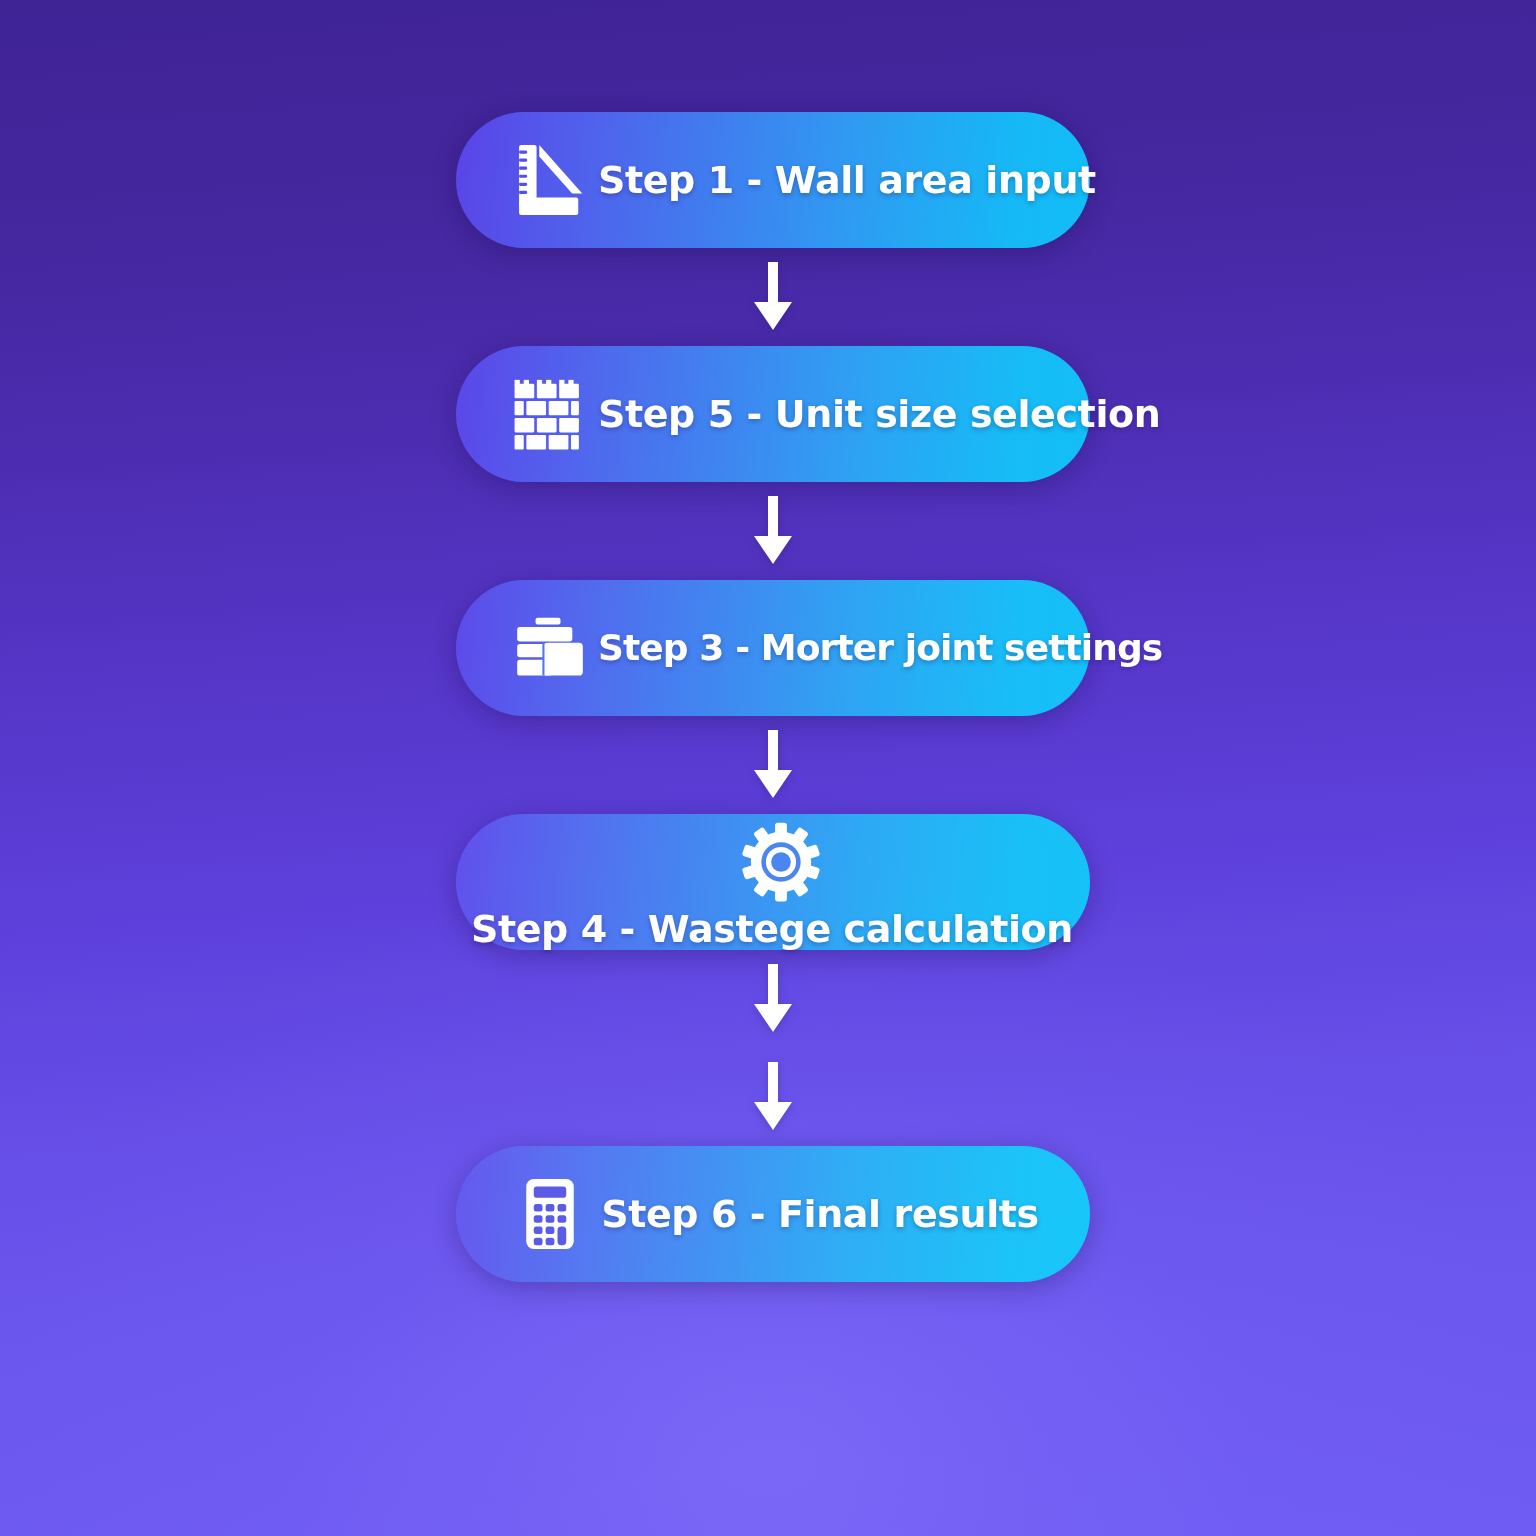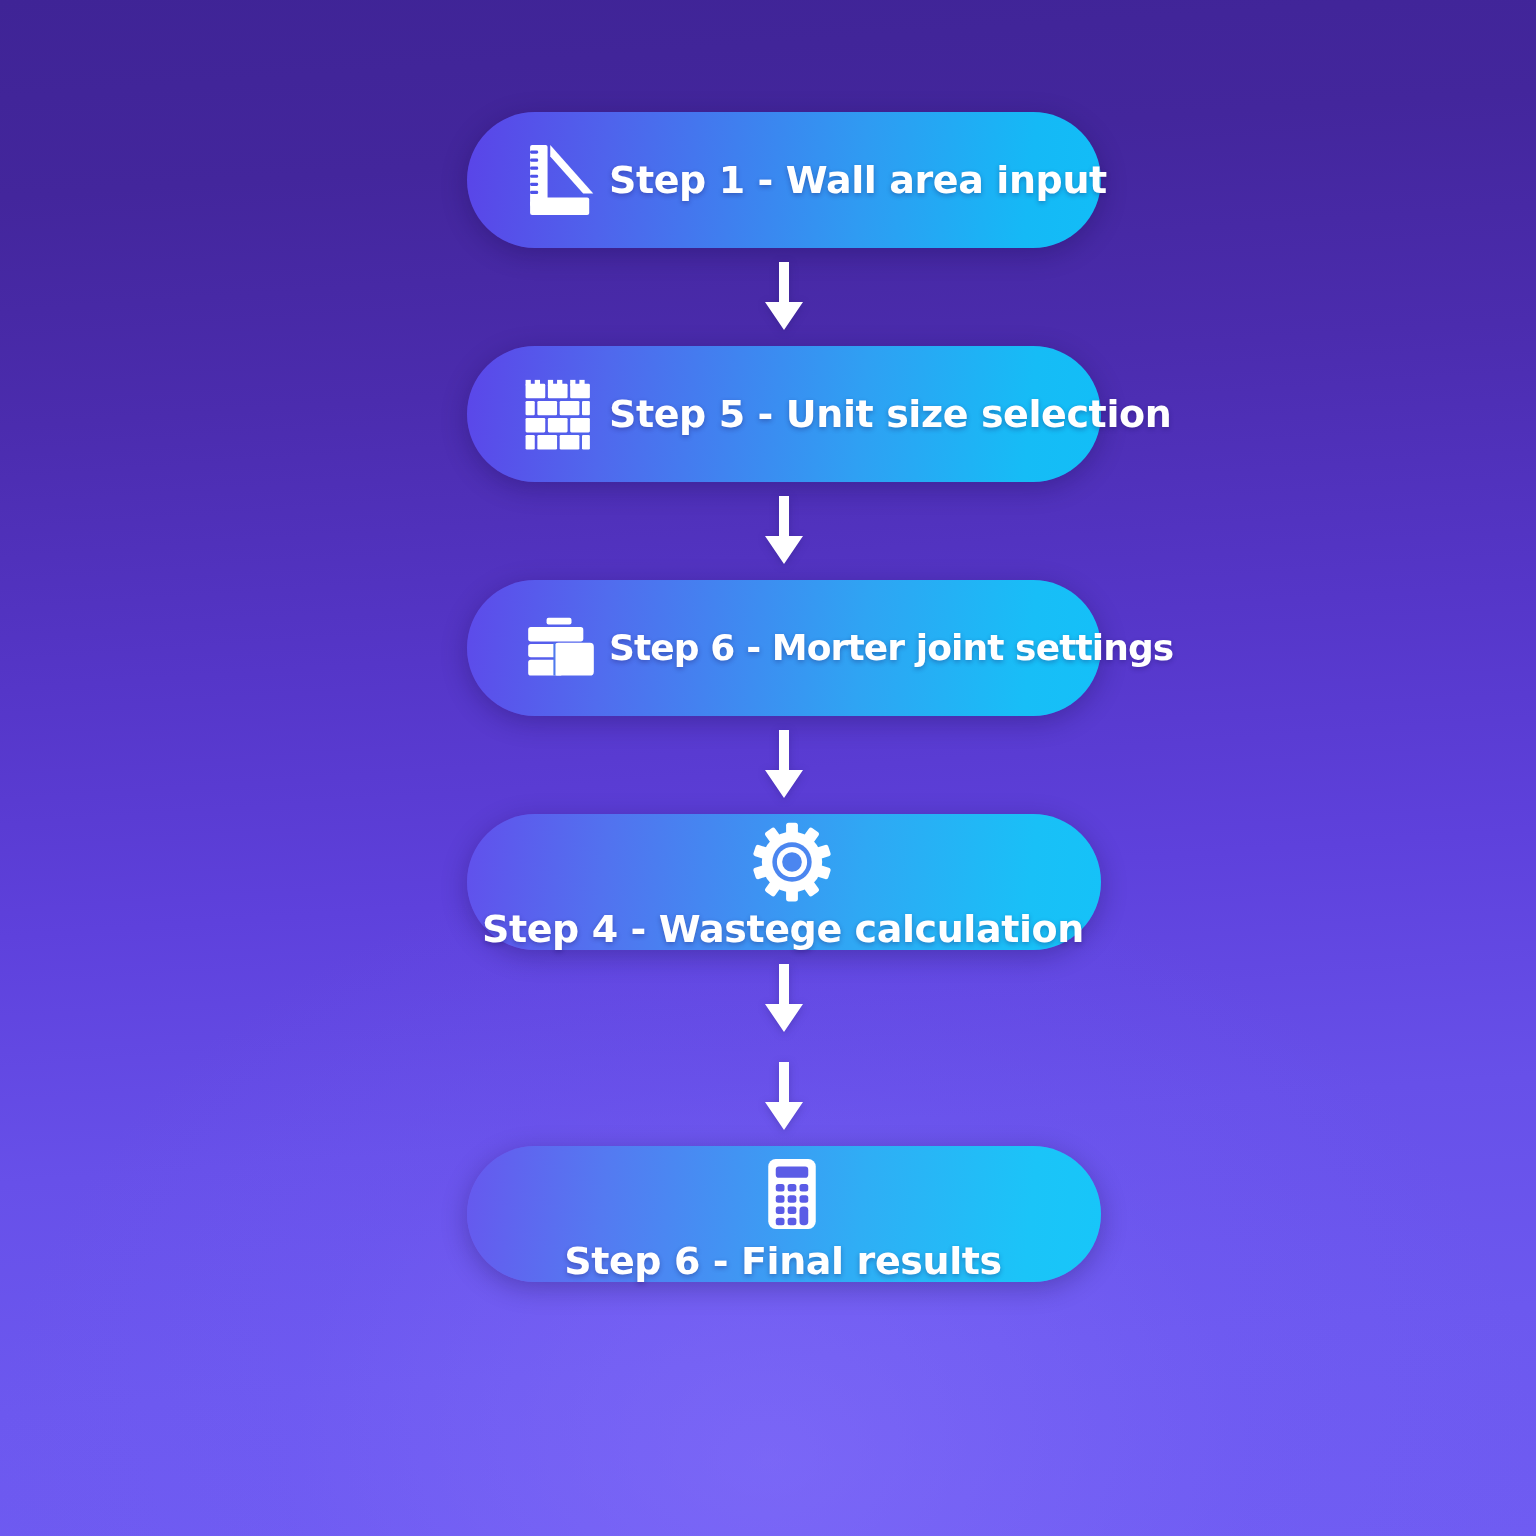--- a/index.html
+++ b/index.html
@@ -34,21 +34,21 @@
     inset: 0;
     background: radial-gradient(ellipse 70% 55% at 50% 95%,
         rgba(140,120,255,0.42) 0%,
         rgba(120,100,250,0.16) 45%,
         rgba(0,0,0,0) 72%);
     pointer-events: none;
   }
 
   #flow {
     position: absolute;
-    left: 467px;
+    left: 456px;
     top: 112px;
     width: 634px;
   }
 
   .step-row {
     position: relative;
   }
 
   .pill {
     position: relative;
@@ -61,21 +61,21 @@
     padding-right: 30px;
     box-shadow: 0 6px 26px rgba(20, 10, 70, 0.30);
   }
 
   
   .pill.s1 { background: linear-gradient(96deg, #5a44e8 0%, #4f63ec 22%, #2f9bf2 62%, #15b9f6 88%, #12bdf7 100%); }
   .pill.s2 { background: linear-gradient(96deg, #5b46e9 0%, #5068ed 22%, #2fa0f3 62%, #16bcf6 88%, #12bef7 100%); }
   .pill.s3 { background: linear-gradient(96deg, #5d4aea 0%, #516cee 22%, #2fa4f3 62%, #18bef7 88%, #14c0f8 100%); }
   .pill.s4 { background: linear-gradient(96deg, #6150ec 0%, #5272ef 22%, #2fa8f4 62%, #19c0f7 88%, #15c2f8 100%); flex-direction: column; }
   .pill.s5 { background: linear-gradient(96deg, #6454ed 0%, #5376f0 22%, #2fabf4 62%, #1ac2f8 88%, #16c4f9 100%); }
-  .pill.s6 { background: linear-gradient(96deg, #6658ee 0%, #547af1 22%, #2faef5 62%, #1bc4f8 88%, #17c6f9 100%); flex-direction: column; }
+  .pill.s6 { background: linear-gradient(96deg, #6658ee 0%, #547af1 22%, #2faef5 62%, #1bc4f8 88%, #17c6f9 100%); }
 
   .icon-slot {
     width: 96px;
     min-width: 96px;
     height: 96px;
     display: flex;
     align-items: center;
     justify-content: center;
   }
   .icon-slot svg { display: block; }
@@ -200,21 +200,21 @@
               <rect x="7" y="41" width="26" height="12" rx="2"></rect>
 
               <rect x="27" y="28" width="30" height="25" rx="3"></rect>
             </g>
 
             <g stroke="#4f7aee" stroke-width="1.6" fill="none">
               <path d="M27 28 L27 53"></path>
             </g>
           </svg>
         </span>
-        <span class="pill-label tight">Step 6 - Morter joint settings</span>
+        <span class="pill-label tight">Step 3 - Morter joint settings</span>
       </div>
     </div>
 
     <div class="connector">
       <svg width="46" height="74" viewBox="0 0 46 74" aria-hidden="true">
         <path d="M18 2 H28 V42 H42 L23 70 L4 42 H18 Z" fill="#ffffff"></path>
       </svg>
     </div>
 
     <div class="step-row">

